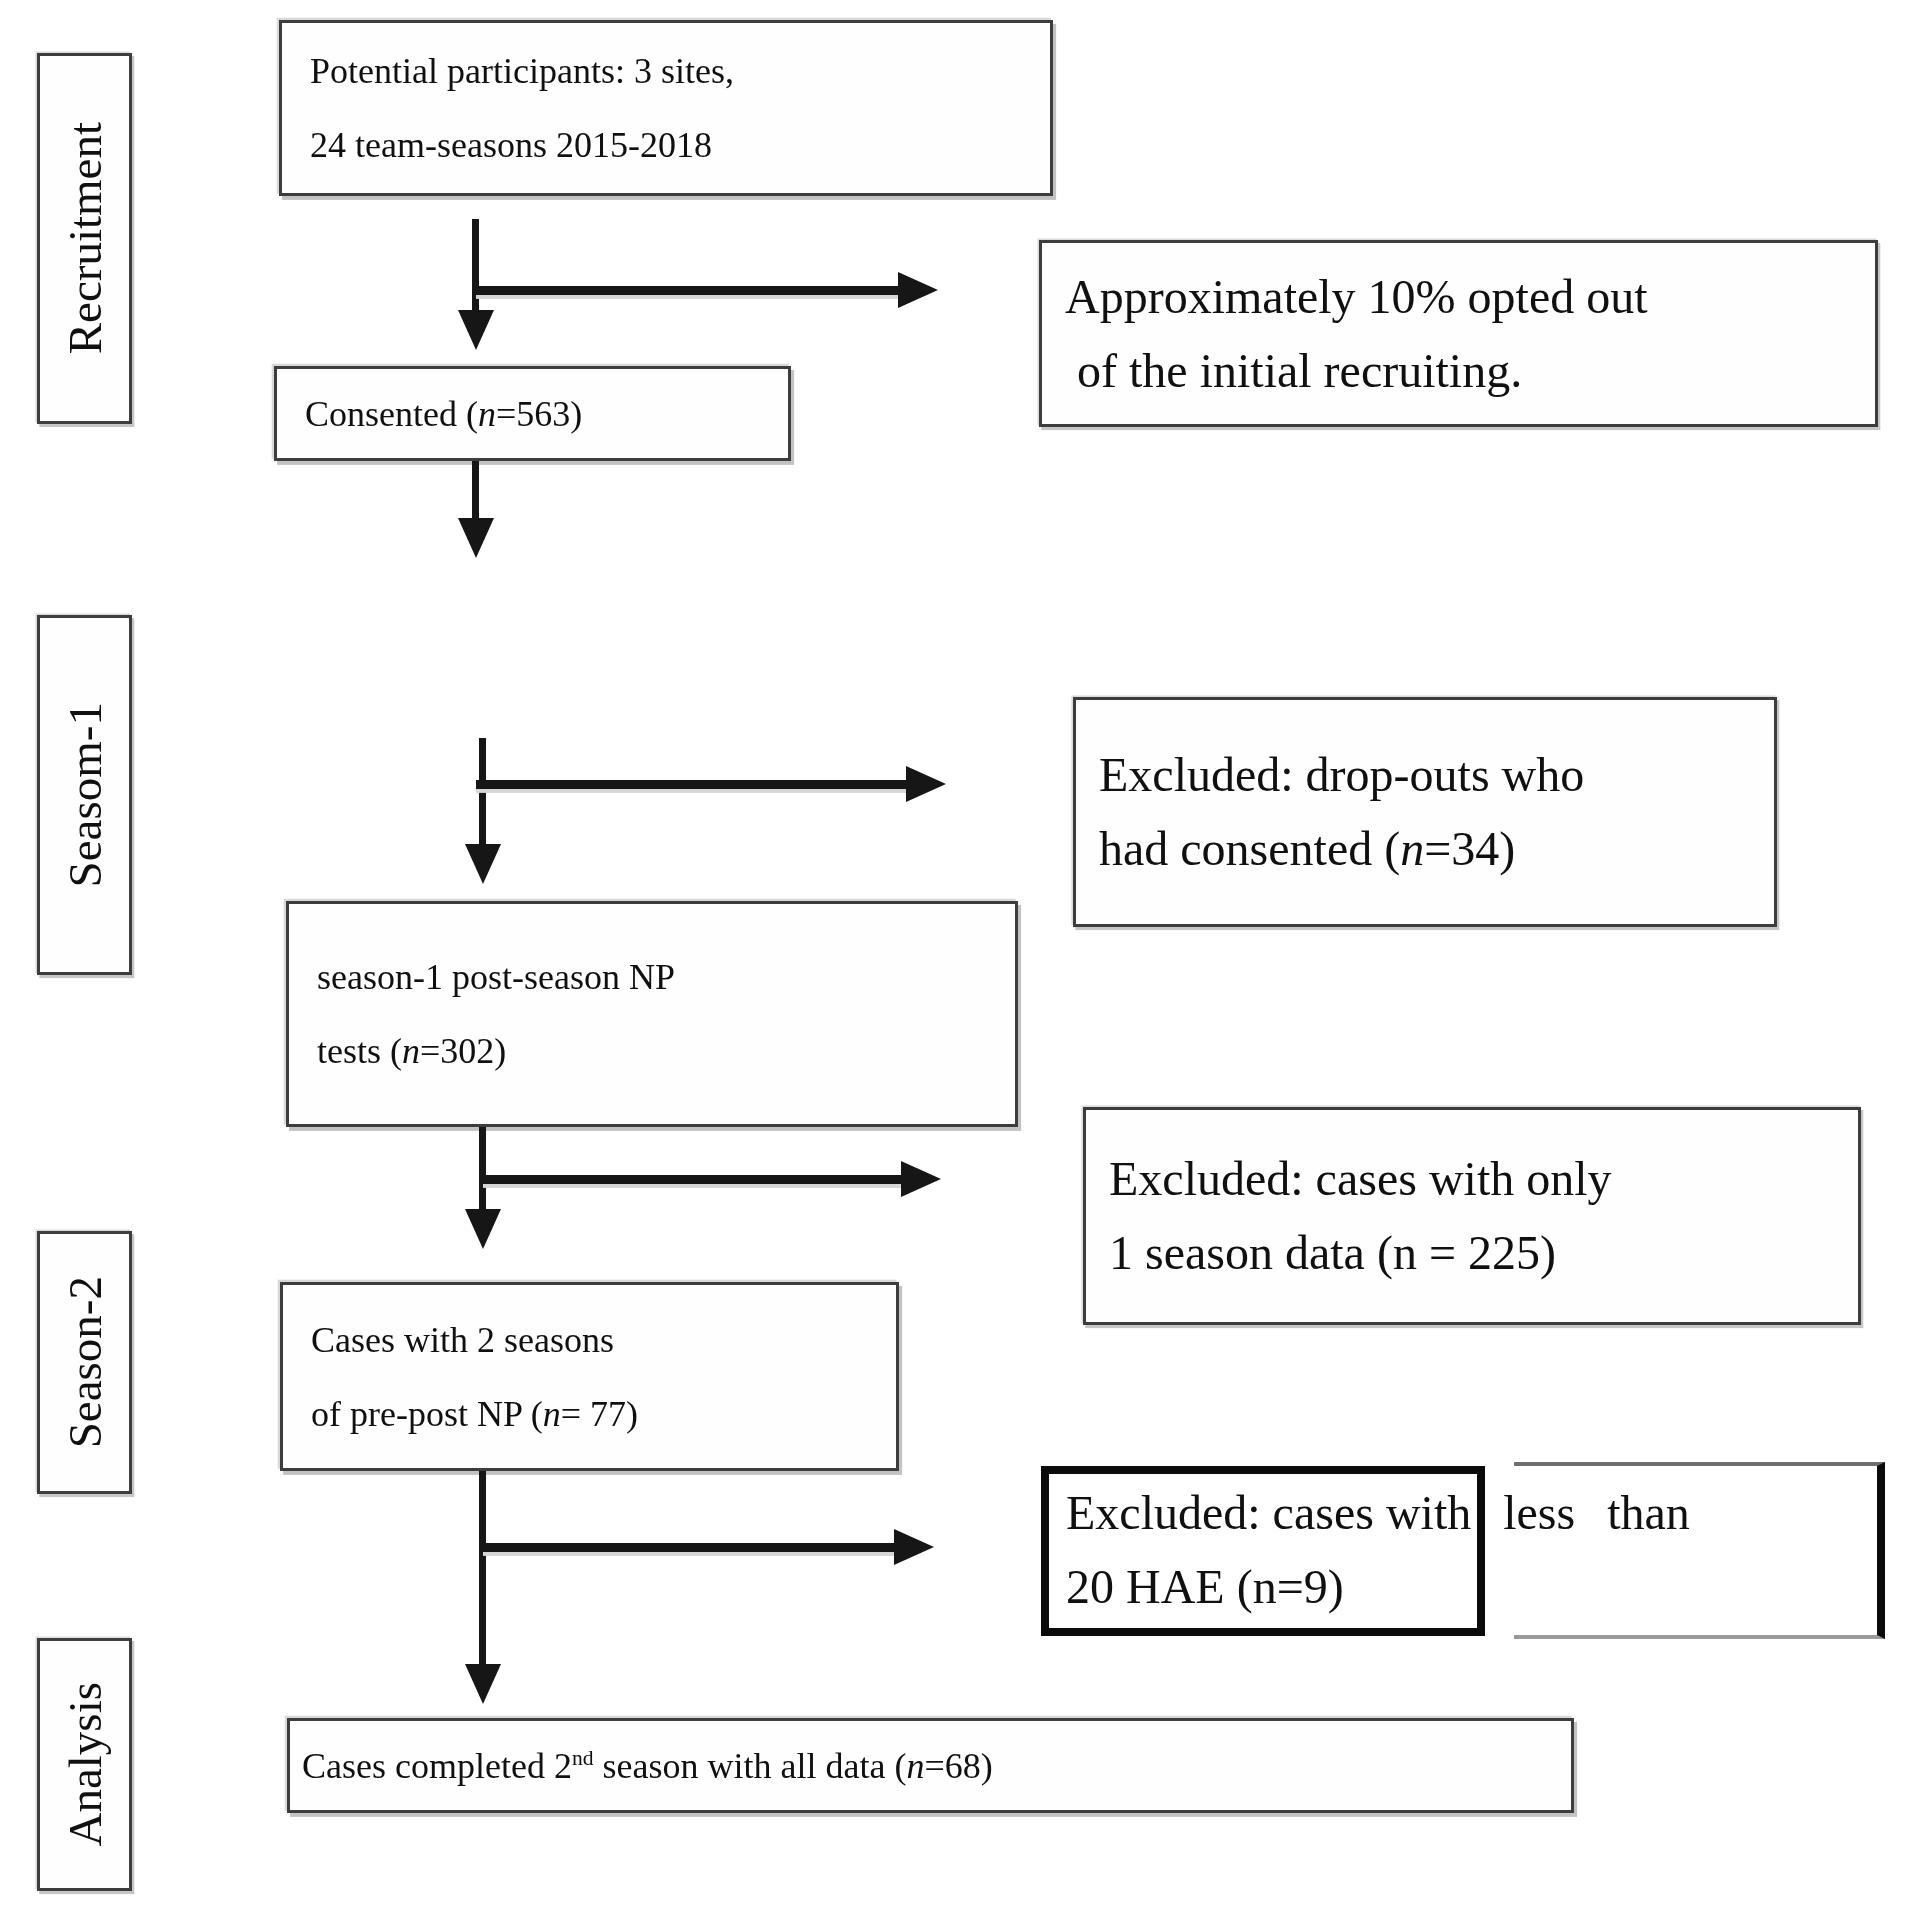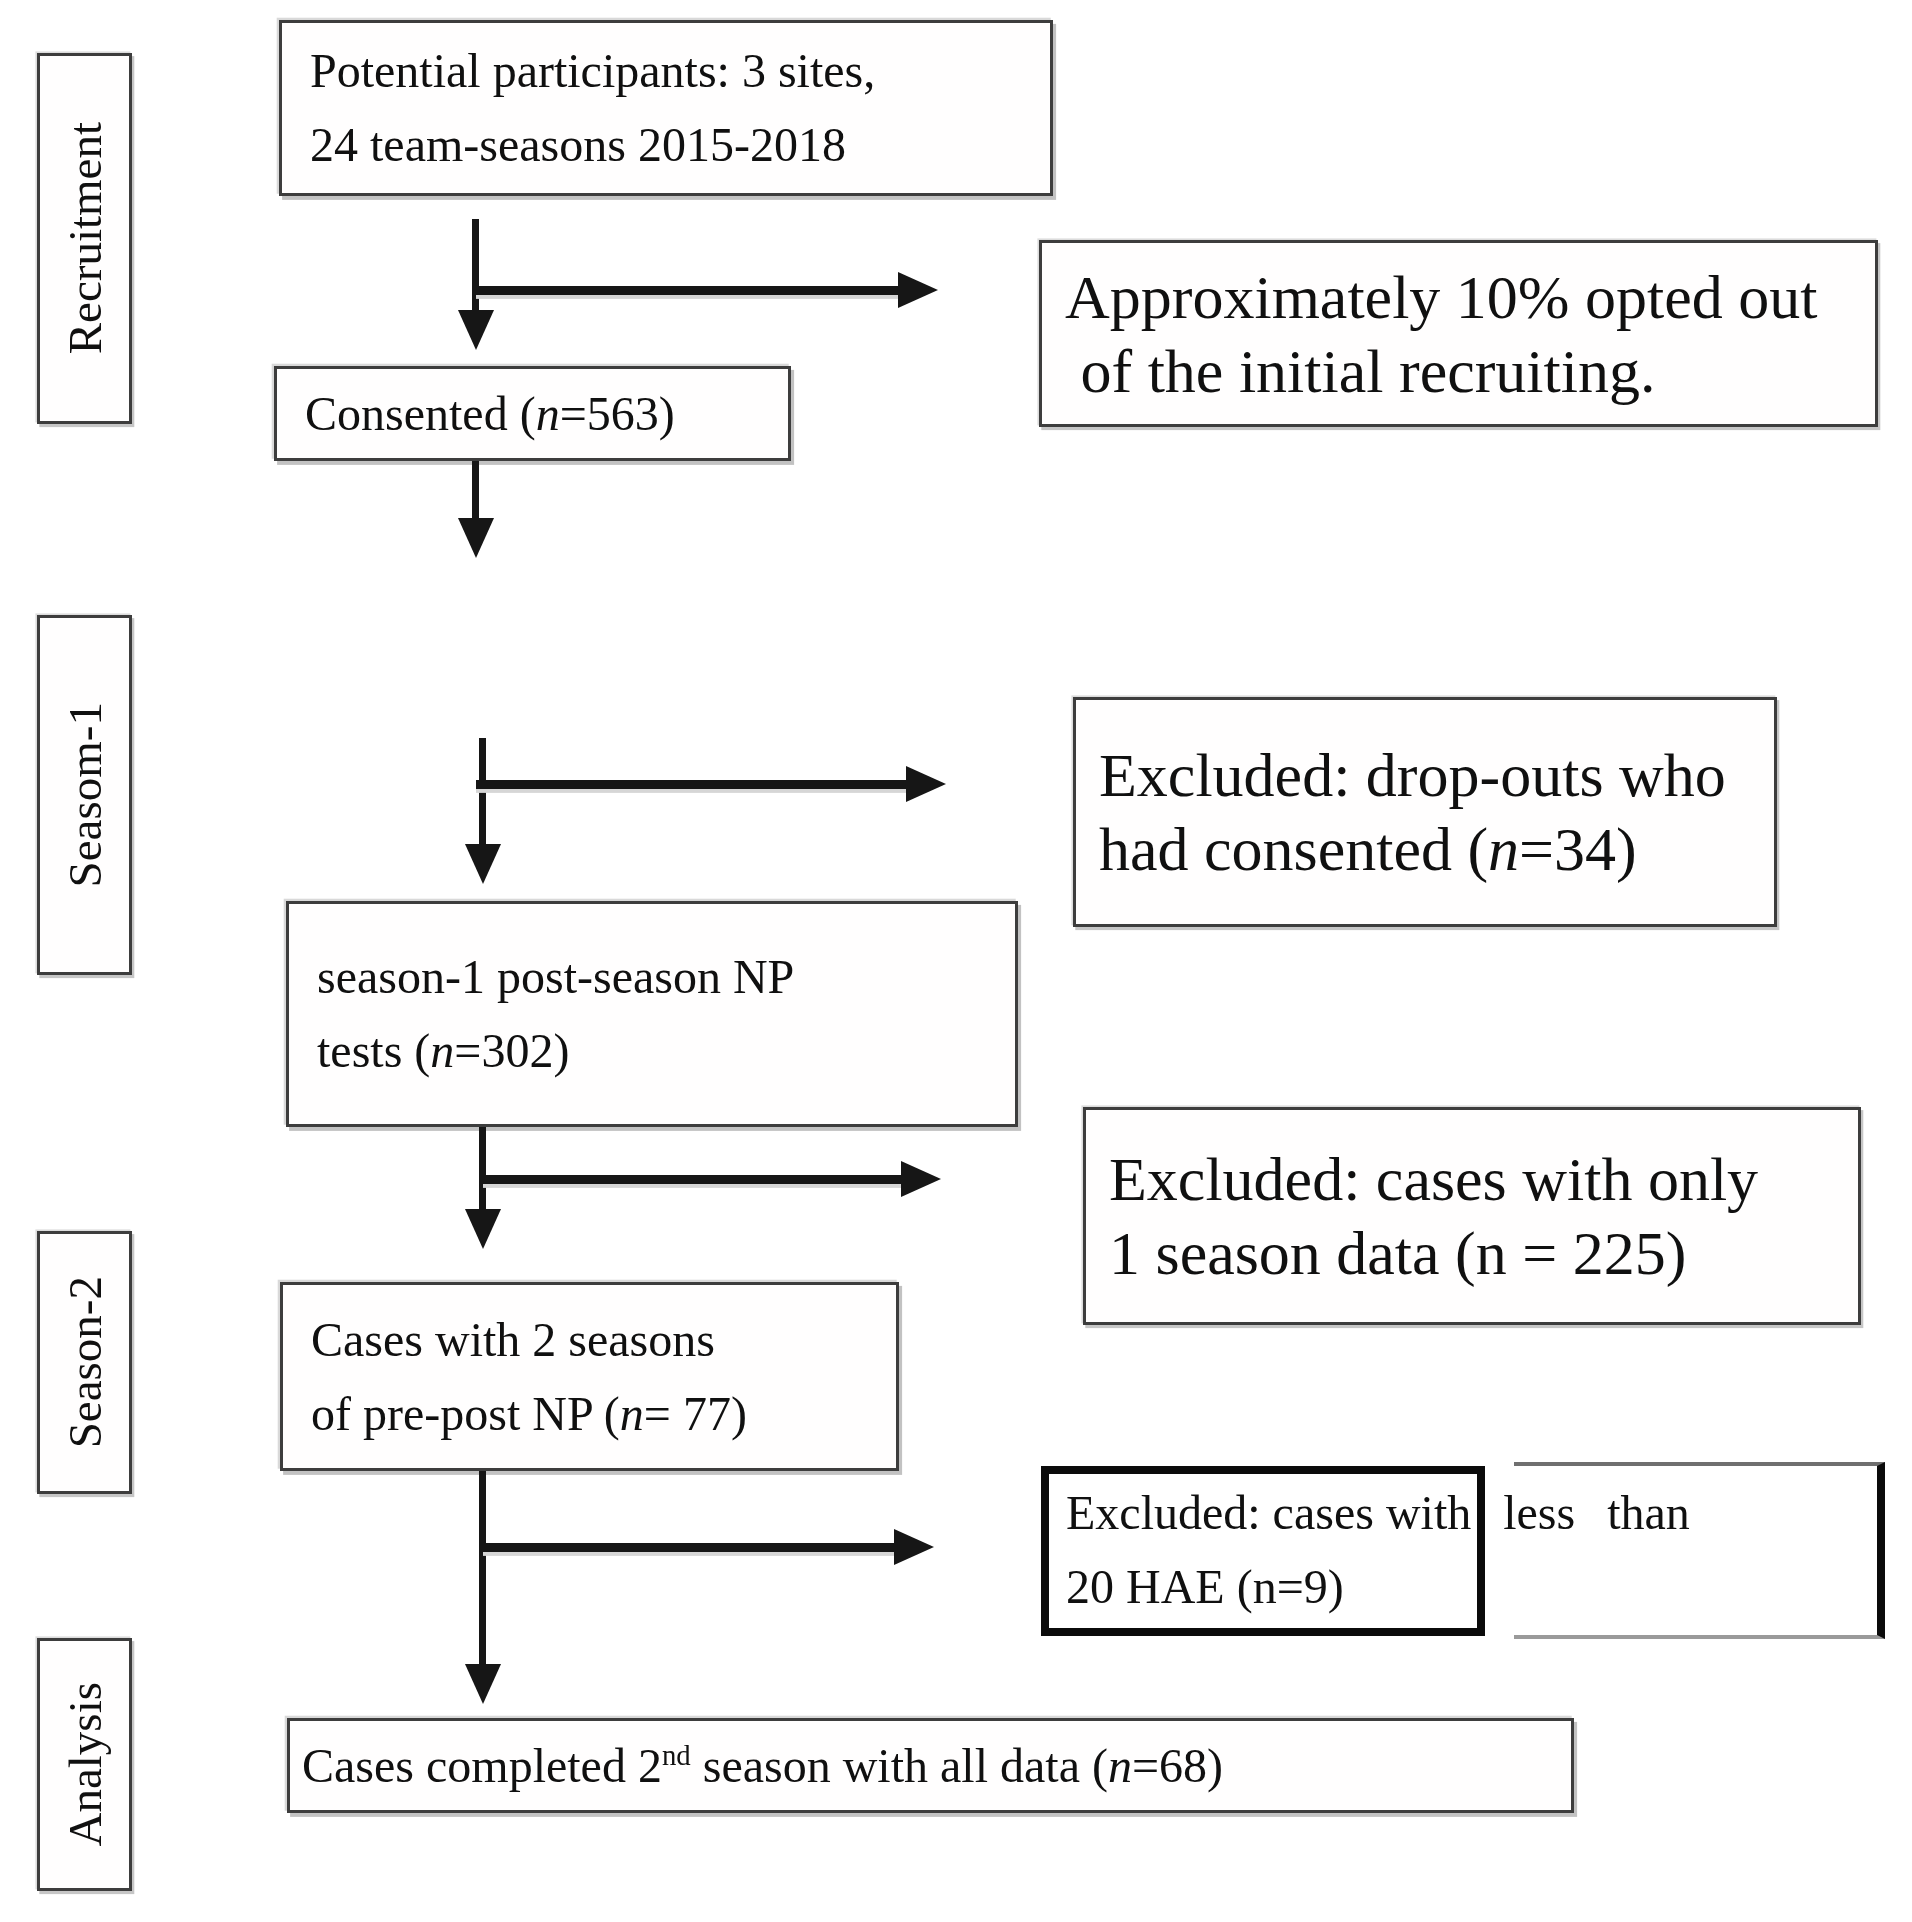--- a/index.html
+++ b/index.html
@@ -16,34 +16,34 @@
   .fbox {
     position: absolute;
     box-sizing: border-box;
     background: #fffefe;
     border: 3.9px solid #3d3d3d;
     box-shadow: 3.1px 3.9px 0 #c2c2c2, -2.3px -2.3px 0 #d9d9d9;
     display: flex;
     flex-direction: column;
     justify-content: center;
     padding-left: 28px;
-    font-size: 48px;
+    font-size: 36px;
   }
   
   .ebox {
     position: absolute;
     box-sizing: border-box;
     background: #fffefe;
     border: 3.1px solid #3d3d3d;
     box-shadow: 2.3px 3.1px 0 #c6c6c6, -1.6px -1.6px 0 #dcdcdc;
     display: flex;
     flex-direction: column;
     justify-content: center;
     padding-left: 23px;
-    font-size: 62px;
+    font-size: 48px;
   }
   
   .sbox {
     position: absolute;
     left: 37px;
     width: 95px;
     box-sizing: border-box;
     background: #fffefe;
     border: 3.1px solid #3d3d3d;
     box-shadow: 2.3px 3.1px 0 #c6c6c6, -1.6px -1.6px 0 #dcdcdc;

